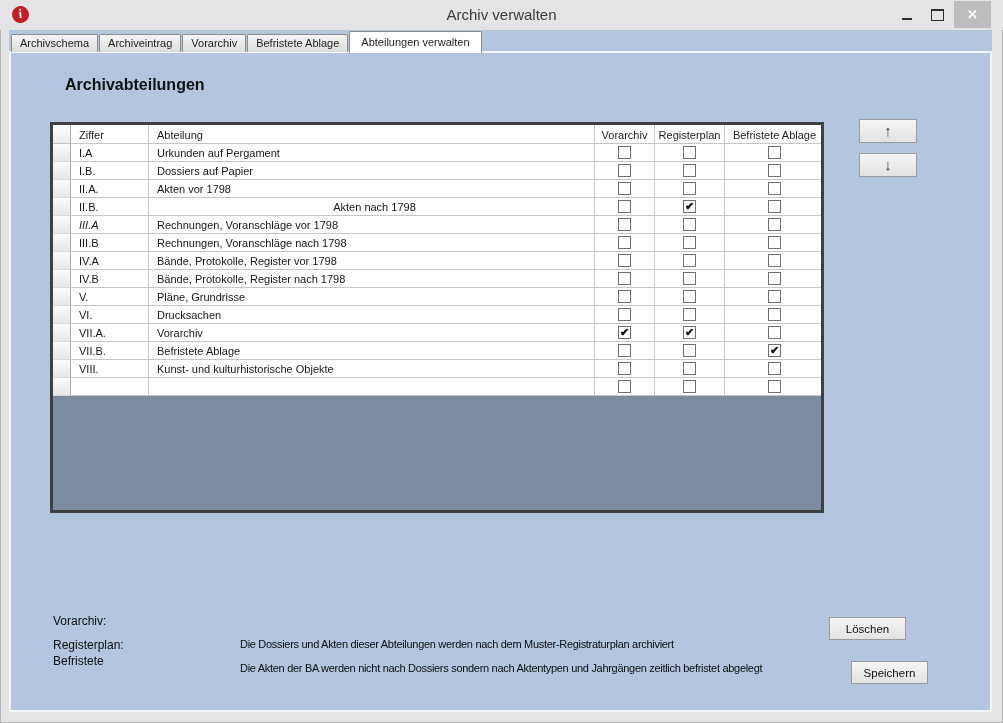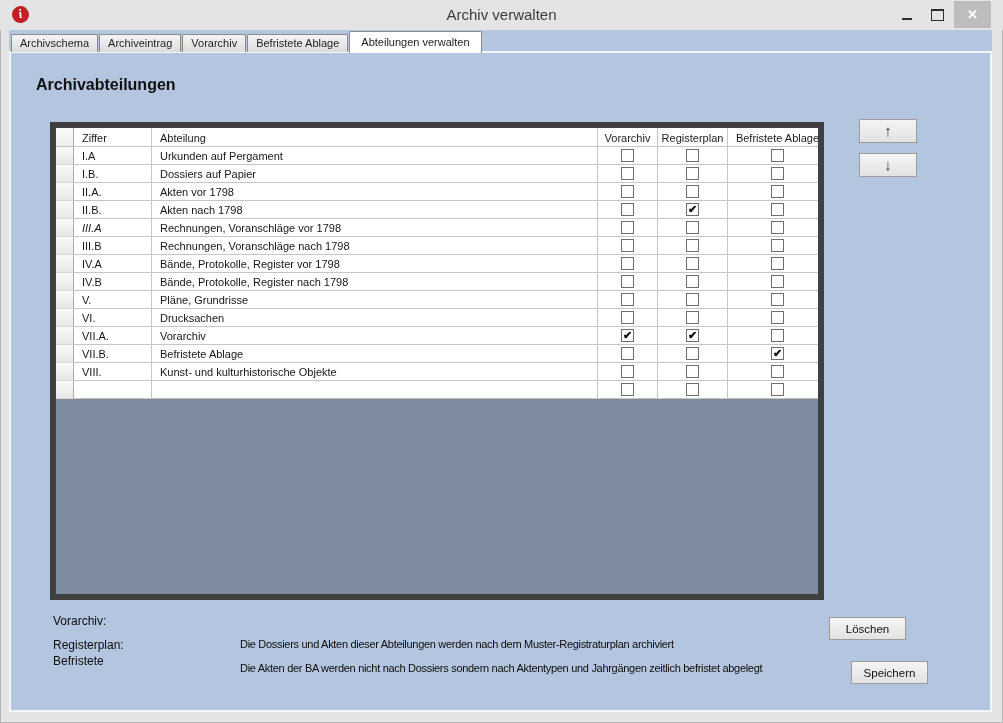--- a/index.html
+++ b/index.html
@@ -39,25 +39,25 @@
   .tab{
     height:17px;line-height:17px;padding:0 8px;margin-right:1px;font-size:11px;color:#1d1d1d;
     background:linear-gradient(#f5f5f5,#dcdcdc);
     border:1px solid #8b8b8b;border-bottom:none;border-radius:2px 2px 0 0;
     white-space:nowrap;cursor:default;
   }
   .tab.active{
     height:21px;line-height:20px;background:#ffffff;padding:0 11px;
     position:relative;z-index:3;margin-bottom:-1px;
   }
-  .page-title{position:absolute;left:36px;top:76px;font-size:16px;font-weight:bold;color:#101010;}
+  .page-title{position:absolute;left:65px;top:76px;font-size:16px;font-weight:bold;color:#101010;}
   
   .grid{
-    position:absolute;left:50px;top:122px;width:774px;height:478px;
-    border:6px solid #404040;box-sizing:border-box;overflow:hidden;
+    position:absolute;left:50px;top:122px;width:774px;height:391px;
+    border:3px solid #404040;box-sizing:border-box;overflow:hidden;
   }
   .grow{display:flex;height:18px;}
   .hrow{height:19px;}
   .selcell{
     width:18px;flex:0 0 18px;box-sizing:border-box;
     background:linear-gradient(#fafafa,#e7e7e7);
     border-right:1px solid #ababab;border-bottom:1px solid #d9d9d9;
   }
   .hrow .selcell{background:linear-gradient(#fcfcfc,#ededed);border-bottom:1px solid #c3c3c3;}
   .cell{
@@ -164,21 +164,21 @@
         <div class="cell cb-cell" style="width: 70px; flex: 0 0 70px;">
           <div class="cb"></div>
         </div>
         <div class="cell cb-cell" style="width: 100px; flex: 0 0 100px;">
           <div class="cb"></div>
         </div>
       </div>
       <div class="grow">
         <div class="selcell"></div>
         <div class="cell" style="width: 78px; flex: 0 0 78px;">II.B.</div>
-        <div class="cell" style="width: 446px; flex: 0 0 446px;">Akten nach 1798</div>
+        <div class="cell" style="width: 446px; flex: 0 0 446px; text-align: center;">Akten nach 1798</div>
         <div class="cell cb-cell" style="width: 60px; flex: 0 0 60px;">
           <div class="cb"></div>
         </div>
         <div class="cell cb-cell" style="width: 70px; flex: 0 0 70px;">
           <div class="cb">✔</div>
         </div>
         <div class="cell cb-cell" style="width: 100px; flex: 0 0 100px;">
           <div class="cb"></div>
         </div>
       </div>

